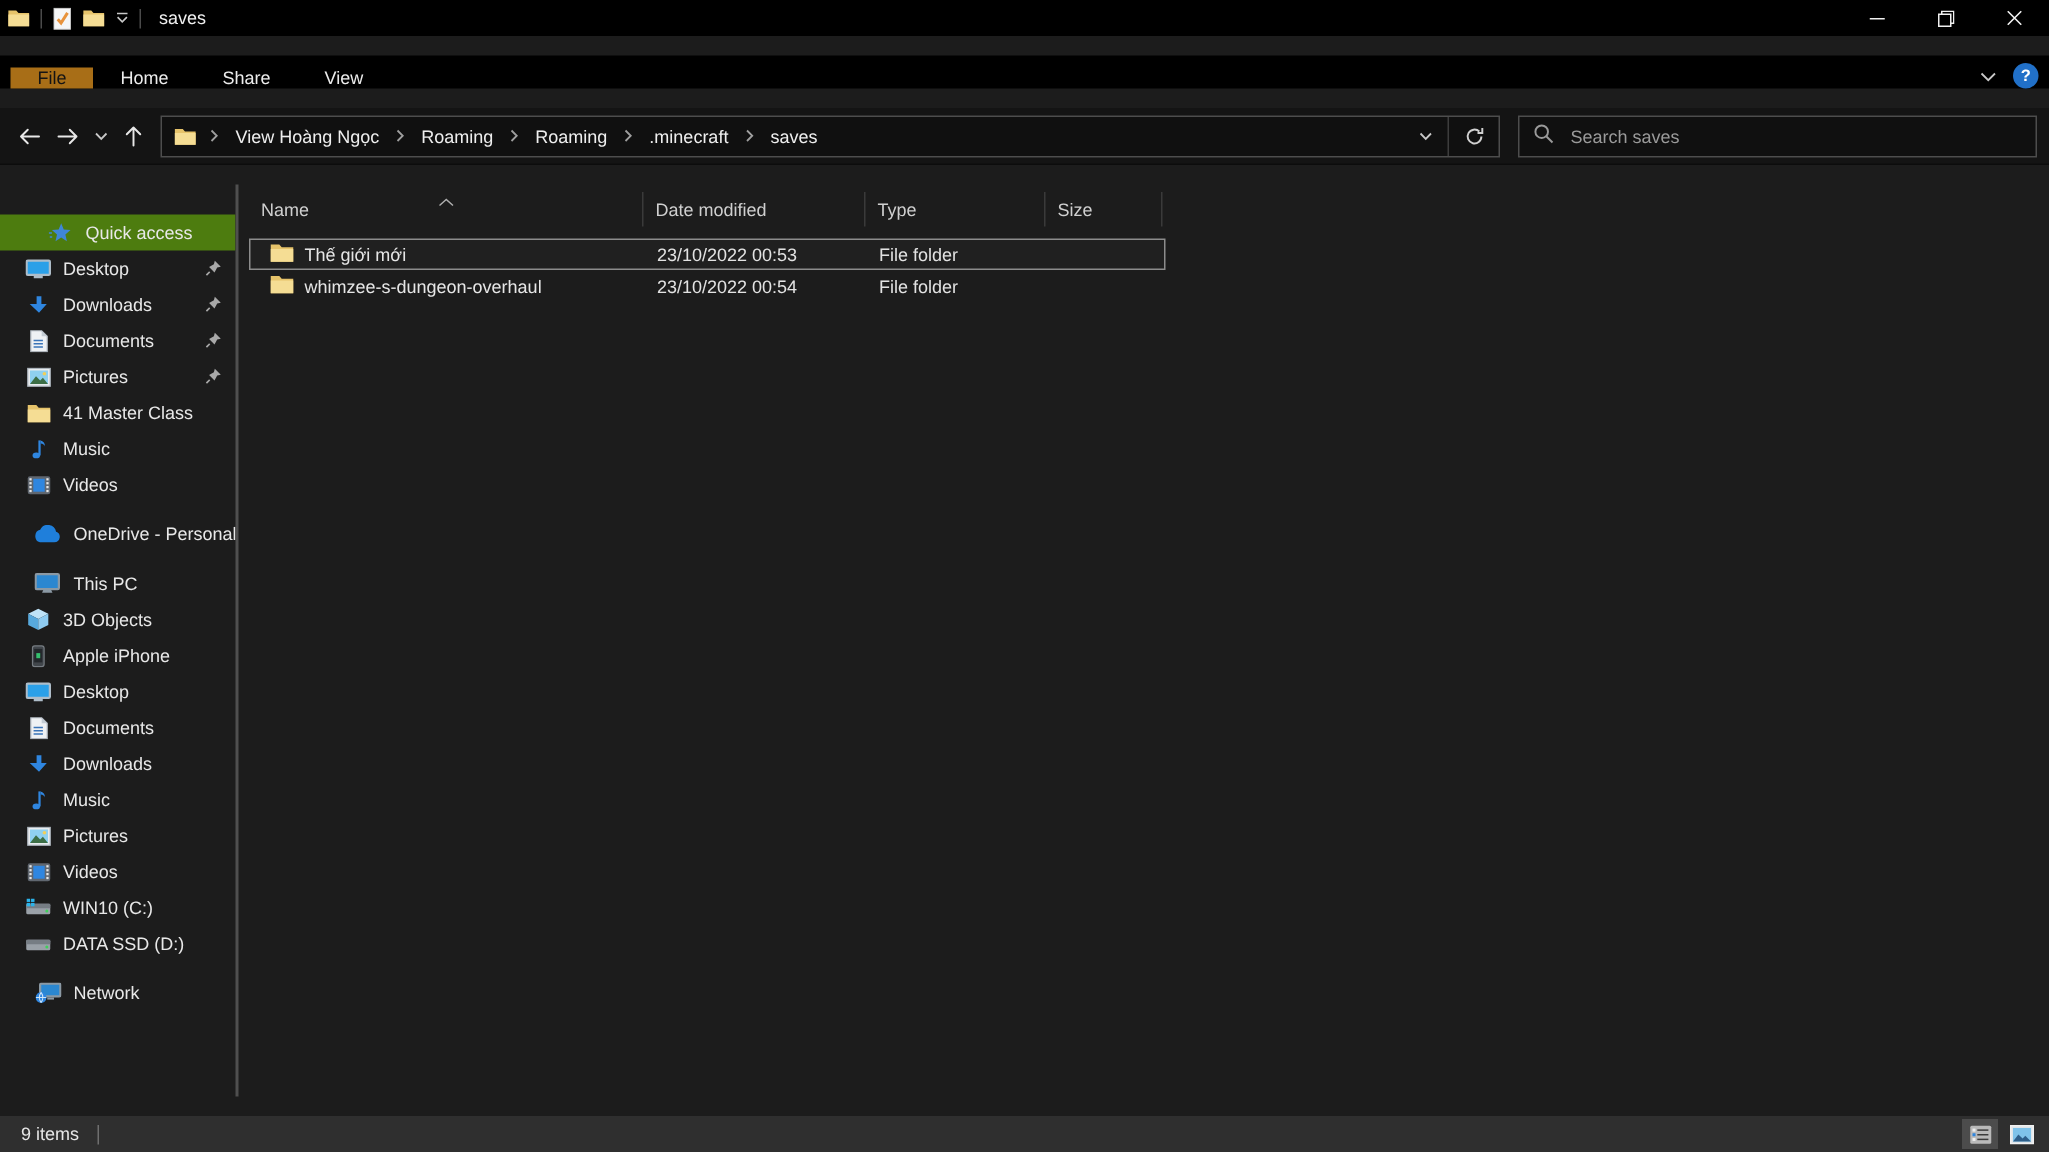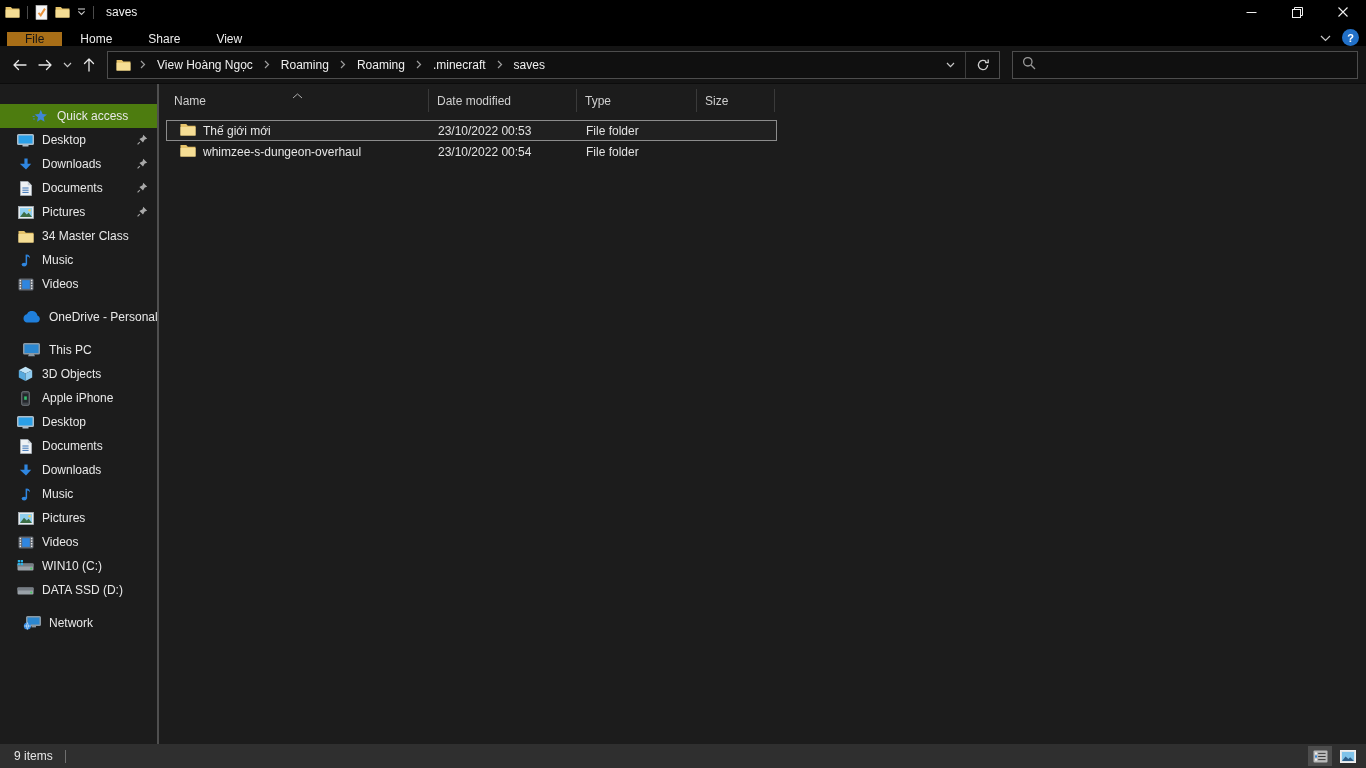--- a/index.html
+++ b/index.html
@@ -3,21 +3,21 @@
 <meta charset="utf-8">
 <style>
   * { box-sizing: border-box; }
   html,body { margin:0; padding:0; }
   body {
     width:1366px; height:768px; overflow:hidden;
     background:#1c1c1c; color:#e6e6e6;
     font-family:"Liberation Sans","DejaVu Sans",sans-serif; font-size:12px;
     -webkit-font-smoothing:antialiased;
   }
-  .window { width:1366px; height:768px; display:flex; flex-direction:column; }
+  .window { width:1366px; height:768px; display:flex; flex-direction:column;gap:13px; }
 
   
   .titlebar { height:24px; background:#000; display:flex; align-items:center; flex:none; }
   .qat { display:flex; align-items:center; gap:7px; padding-left:5px; }
   .vsep { width:1px; height:13px; background:#4a4a4a; }
   .qat-btn { display:flex; align-items:center; justify-content:center; }
   .tb-title { margin-left:5px; color:#f0f0f0; }
   .wincontrols { margin-left:auto; display:flex; height:100%; }
   .wbtn { width:46px; height:100%; display:flex; align-items:center; justify-content:center; }
 
@@ -229,20 +229,21 @@
       </div>
     </div>
 
     <div class="searchbox">
       <span>
         <svg width="14" height="14" viewBox="0 0 14 14">
             <circle cx="5.8" cy="5.8" r="4.2" stroke="#9a9a9a" stroke-width="1.3" fill="none"></circle>
             <path d="M9 9 L13 13" stroke="#9a9a9a" stroke-width="1.3"></path>
           </svg>
       </span>
+      <input type="text" placeholder="Search saves" style="">
     </div>
   </div>
 
   <div class="content">
 
     <div class="sidebar">
       <div class="side-item selected" style="padding-left:30px;">
         <span class="si-icon">
           <svg width="16" height="15" viewBox="0 0 16 15">
               <path d="M8.8 0.8 L10.5 5 L15 5.4 L11.6 8.3 L12.6 12.8 L8.8 10.4 L5 12.8 L6 8.3 L2.6 5.4 L7.1 5 Z" fill="#3f86d6"></path>
@@ -313,21 +314,21 @@
             </svg>
         </span>
       </div>
       <div class="side-item child">
         <span class="si-icon">
           <svg width="16" height="13" viewBox="0 0 16 13">
               <path d="M0.5 1 H6.2 L7.8 2.8 H15.5 V12.5 H0.5 Z" fill="#e6c36a"></path>
               <path d="M0.5 4 H15.5 V12.5 H0.5 Z" fill="#f5dd94"></path>
             </svg>
         </span>
-        <span class="si-label">34 Master Class</span>
+        <span class="si-label">41 Master Class</span>
       </div>
       <div class="side-item child">
         <span class="si-icon">
           <svg width="10" height="14" viewBox="0 0 10 14">
               <ellipse cx="3.2" cy="11.6" rx="2.5" ry="1.9" fill="#2f86e0"></ellipse>
               <rect x="4.6" y="1.6" width="1.5" height="10" fill="#2f86e0"></rect>
               <path d="M6.1 1.6 q3.2 0.9 2.7 4 q-0.3 -1.8 -2.7 -2 Z" fill="#2f86e0"></path>
             </svg>
         </span>
         <span class="si-label">Music</span>

